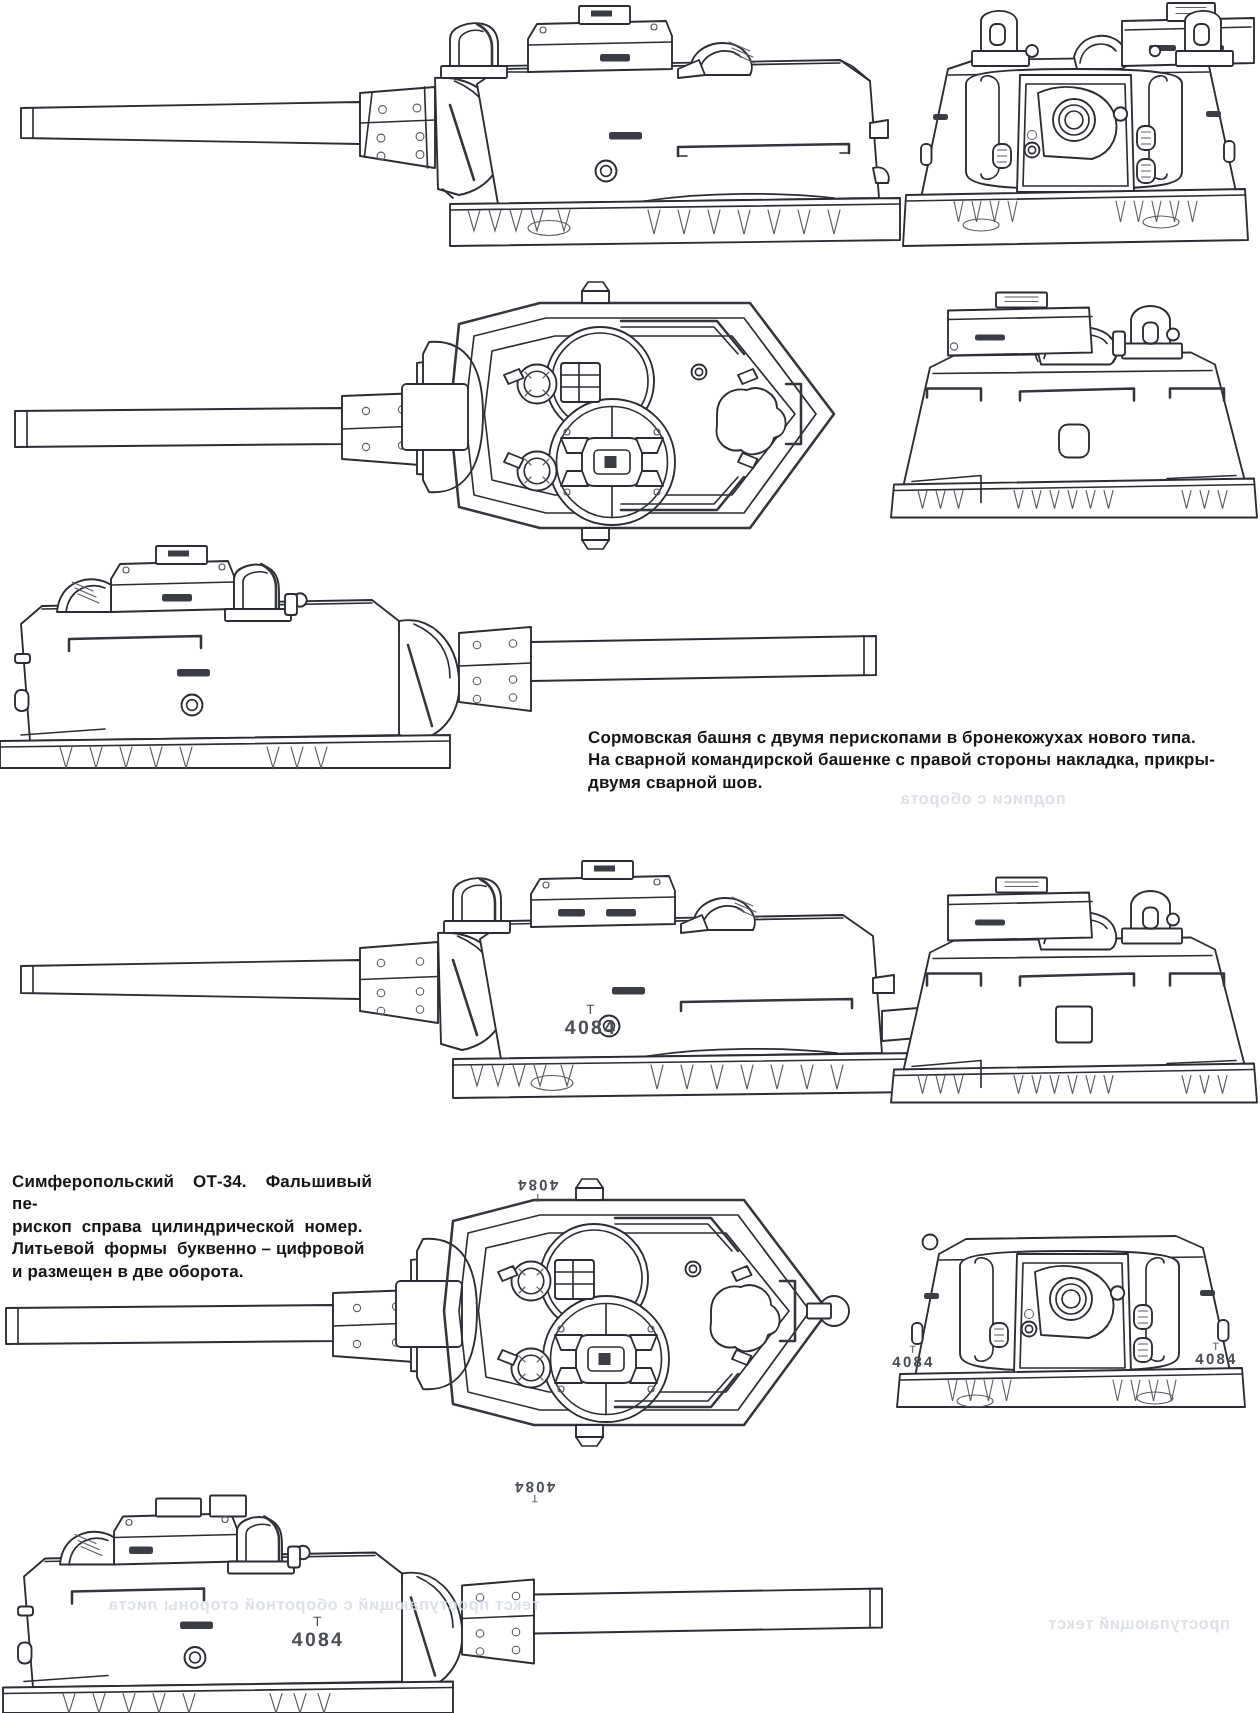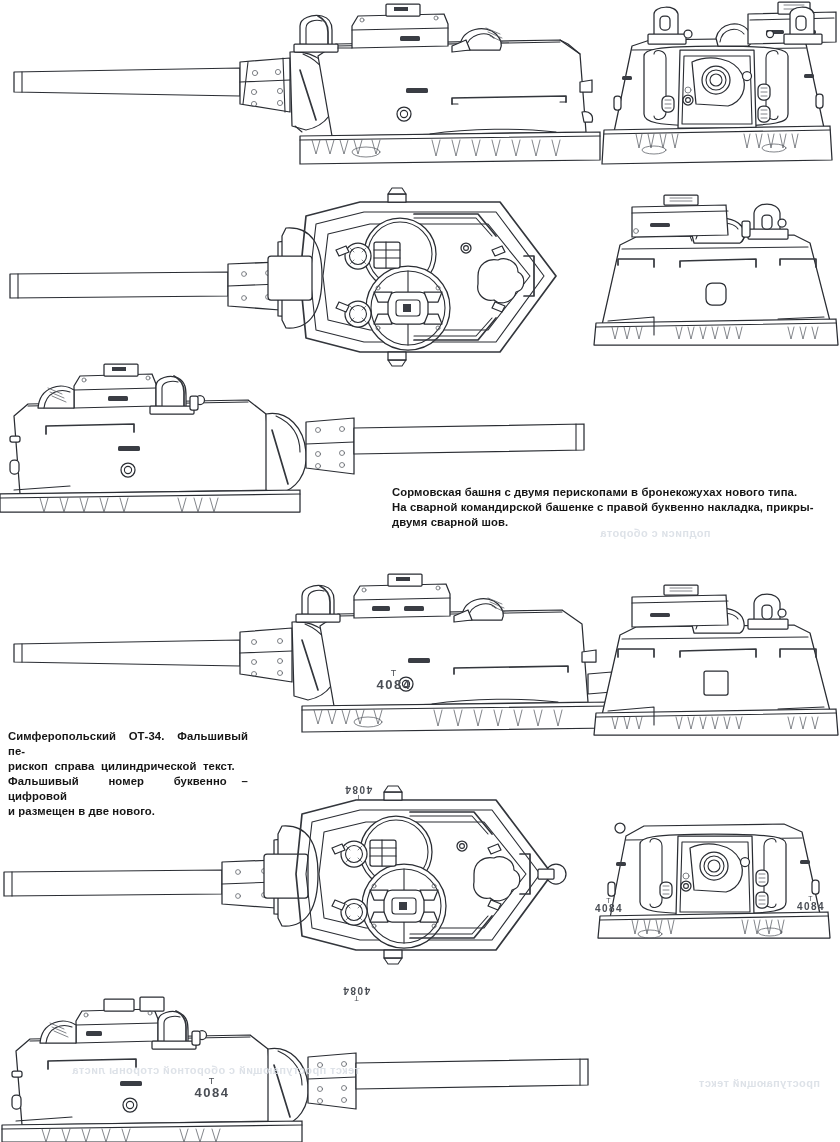--- a/index.html
+++ b/index.html
@@ -4,21 +4,21 @@
 <style>
   html,body{margin:0;padding:0;background:#fff;}
   body{width:840px;height:1142px;position:relative;overflow:hidden;
        font-family:"Liberation Sans",sans-serif;color:#111;}
   .page{position:absolute;inset:0;background:#ffffff;}
 
   
   .caption{position:absolute;font-weight:bold;font-size:11.3px;line-height:1.33;
            color:#151515;letter-spacing:0.1px;}
   #cap-sormovo{left:392px;top:485px;width:444px;text-align:justify;}
-  #cap-simferopol{left:8px;top:729px;width:240px;text-align:justify;}
+  #cap-simferopol{left:8px;top:781px;width:240px;text-align:justify;}
   .caption div{white-space:pre-wrap;}
 
   
   .ghost{position:absolute;font-weight:bold;font-size:11px;line-height:1.5;
          color:#d8dde4;letter-spacing:.4px;transform:scaleX(-1);opacity:.85;
          pointer-events:none;user-select:none;}
   #ghost-a{left:600px;top:525px;width:220px;text-align:right;}
   #ghost-b{left:30px;top:1062px;width:330px;}
   #ghost-c{left:610px;top:1075px;width:210px;}
 
@@ -699,28 +699,28 @@
 </svg>
 </div>
 
 <div class="mark" style="left:186px;top:1077px;width:52px;">
   <div class="l1">Т</div>
   <div class="l2">4084</div>
 </div>
 
 <div class="caption" id="cap-sormovo">
   <div>Сормовская башня с двумя перископами в бронекожухах нового типа.</div>
-  <div>На сварной командирской башенке с правой буквенно накладка, прикры-</div>
+  <div>На сварной командирской башенке с правой стороны накладка, прикры-</div>
   <div>двумя сварной шов.</div>
 </div>
 
 <div class="caption" id="cap-simferopol">
   <div>Симферопольский ОТ-34. Фальшивый пе-</div>
-  <div>рископ  справа  цилиндрической  текст.</div>
-  <div>Фальшивый  номер  буквенно – цифровой</div>
-  <div>и размещен в две нового.</div>
+  <div>рископ  справа  цилиндрической  номер.</div>
+  <div>Литьевой  формы  буквенно – цифровой</div>
+  <div>и размещен в две оборота.</div>
 </div>
 
 <div class="ghost" id="ghost-a">подписи с оборота</div>
 <div class="ghost" id="ghost-b">текст проступающий с оборотной стороны листа</div>
 <div class="ghost" id="ghost-c">проступающий текст</div>
 
 </div>
 
 </body></html>

